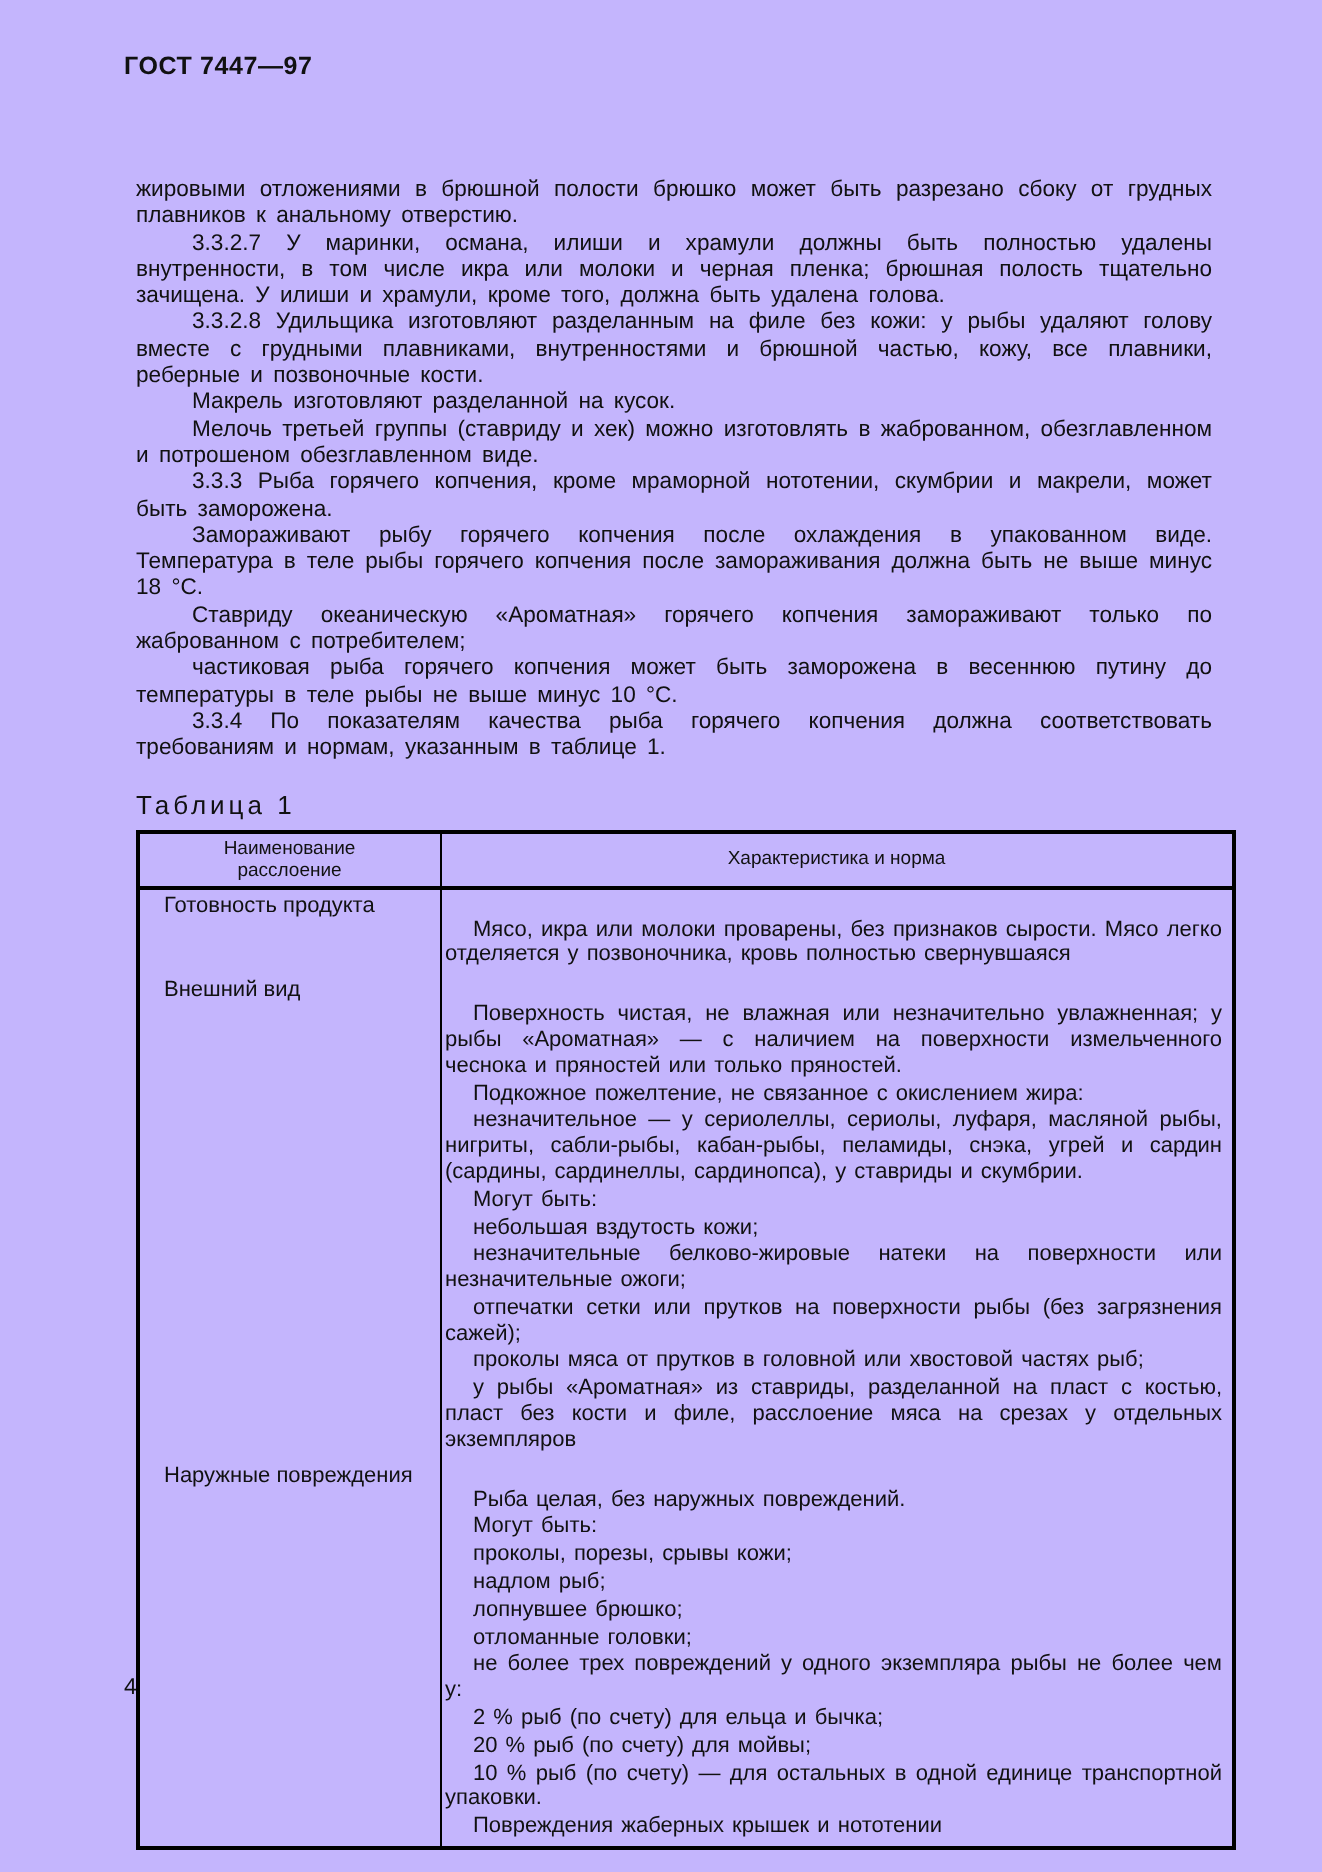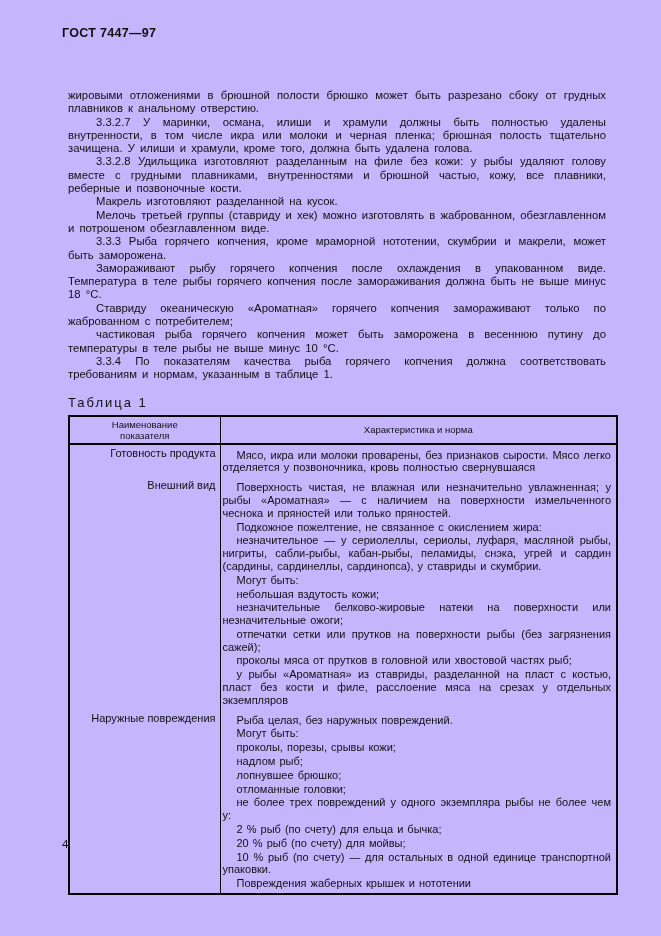--- a/index.html
+++ b/index.html
@@ -29,23 +29,23 @@
   table.gost col.c1 { width:151px; }
   table.gost th {
     font-weight:normal; font-size:9.5px; line-height:11px;
     text-align:center; vertical-align:middle;
     padding:2px 2px; border-bottom:2.5px solid #000;
   }
   table.gost th.h-name { white-space:pre-line; }
   table.gost th.h-char, table.gost td.cell-body { border-left:1.5px solid #000; }
   table.gost td { vertical-align:top; }
   .row-label {
-    font-size:11px; line-height:12.8px; padding:2px 4px 0 12px;text-align:right;
+    font-size:11px; line-height:12.8px; padding:2px 4px 0 12px;
   }
-  .cell-body { padding:4px 5px 2px 2px; }
+  .cell-body { padding:14px 5px 2px 2px; }
   .cp {
     margin:0 0 1px 0; font-size:11px; line-height:12.8px;
     text-align:justify; text-indent:14px; word-spacing:1px;
   }
   .footer-pagenum {
     position:absolute; left:62px; top:838px; font-size:11.5px;
   }
 </style>
 </head>
 <body>
@@ -69,21 +69,21 @@
     <div class="tbl-caption">Таблица 1</div>
 
     <table class="gost">
       <colgroup>
           <col class="c1">
           <col>
         </colgroup>
       <thead>
         <tr>
           <th class="h-name">Наименование
-показателя</th>
+расслоение</th>
           <th class="h-char">Характеристика и норма</th>
         </tr>
       </thead>
       <tbody>
         <tr>
           <td class="row-label">Готовность продукта</td>
           <td class="cell-body">
             <div class="cp">Мясо, икра или молоки проварены, без признаков сырости. Мясо легко отделяется у позвоночника, кровь полностью свернувшаяся</div>
           </td>
         </tr>

